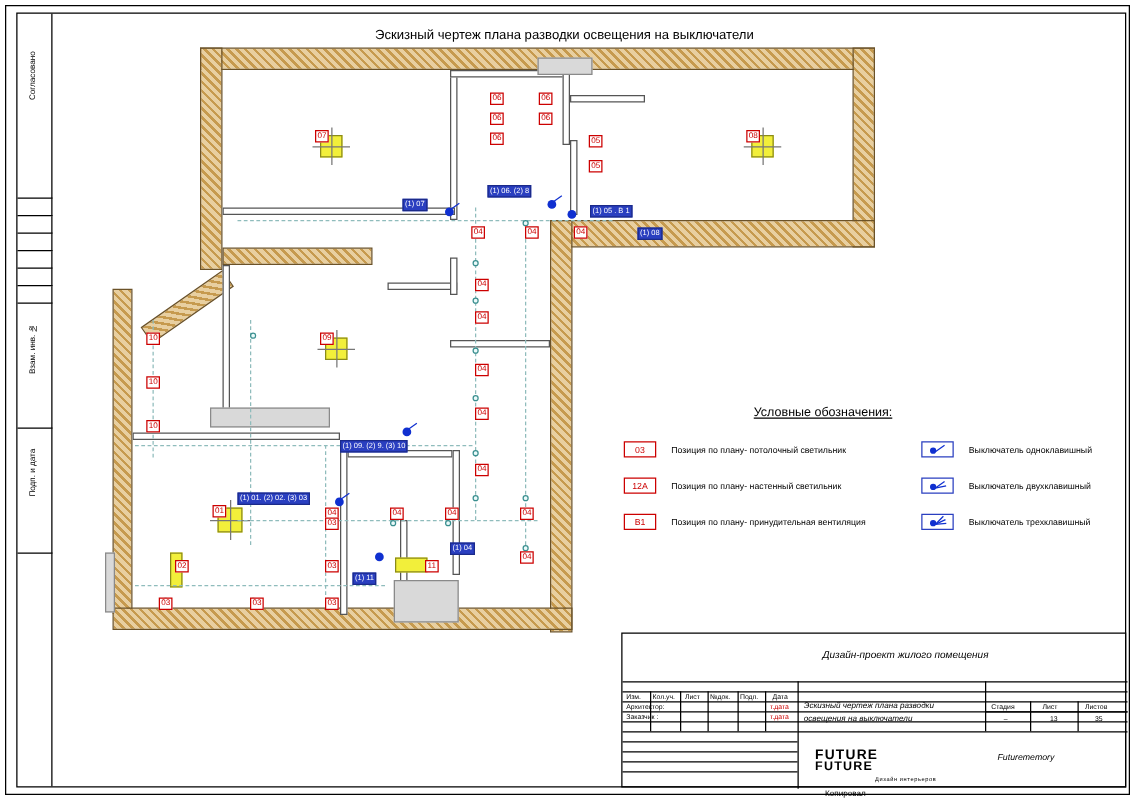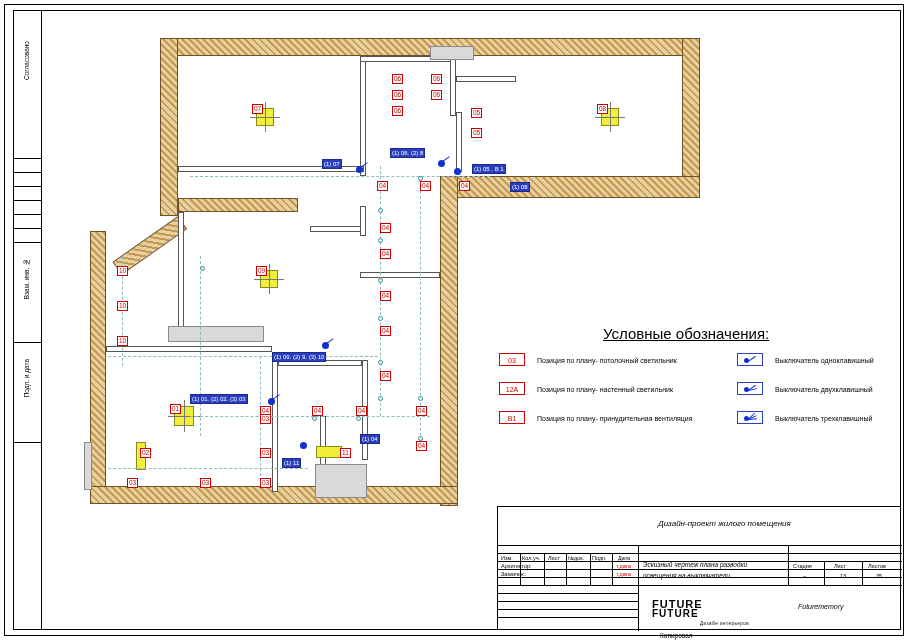--- a/index.html
+++ b/index.html
@@ -26,21 +26,21 @@
   .dash-v{position:absolute;border-left:1px dashed #8fbcbc;}
   .node{position:absolute;width:5px;height:5px;border:1px solid #3a8f8f;border-radius:50%;background:#eafafa;box-sizing:border-box;}
   .sw{position:absolute;width:7px;height:7px;border-radius:50%;background:#1030d0;}
   .swline{position:absolute;background:#1030d0;height:1px;transform-origin:0 0;}
   .cross{position:absolute;}
   .cross:before,.cross:after{content:"";position:absolute;background:#777;}
   .cross:before{left:0;top:50%;width:100%;height:1px;}
   .cross:after{top:0;left:50%;height:100%;width:1px;}
   
   .legend{position:absolute;left:493px;top:325px;width:400px;}
-  .legend-title{position:absolute;left:110px;top:0;font-size:15px;color:#000;text-decoration:underline;white-space:nowrap;}
+  .legend-title{position:absolute;left:110px;top:0;font-size:10px;color:#000;text-decoration:underline;white-space:nowrap;}
   .lg-box{position:absolute;width:26px;height:13px;border:1px solid #cc0000;color:#cc0000;font-size:7px;text-align:center;line-height:13px;background:#fff;box-sizing:border-box;}
   .lg-txt{position:absolute;font-size:7px;color:#000;white-space:nowrap;}
   .lg-swbox{position:absolute;width:26px;height:13px;border:1px solid #2a3fc0;background:#fff;box-sizing:border-box;}
   
   .tb{position:absolute;left:497px;top:506px;width:404px;height:124px;border:1px solid #000;box-sizing:border-box;font-size:6px;color:#000;}
   .tb .ln{position:absolute;background:#000;}
   .tb .lh{height:1px;}
   .tb .lv{width:1px;}
   .tb .cap{position:absolute;font-size:5.5px;color:#000;white-space:nowrap;}
   .tb .big{position:absolute;font-size:8px;color:#000;white-space:nowrap;}
@@ -49,20 +49,21 @@
   .fmlogo{position:absolute;left:652px;top:598px;font-size:11px;font-weight:bold;letter-spacing:1px;color:#000;white-space:nowrap;}
   .fmsub{position:absolute;left:672px;top:611px;font-size:4.5px;color:#000;letter-spacing:.5px;white-space:nowrap;}
 </style>
 </head>
 <body>
 
 <div id="sheet">
   <div class="frame-outer"></div>
   <div class="frame-inner"></div>
 
+  <div class="title-main">Эскизный чертеж плана разводки освещения на выключатели</div>
 
   <div class="stampcol">
     <div class="cell" style="top:0;height:148px;">
       <div class="vrot" style="position:absolute;left:9px;top:30px;">Согласовано</div>
     </div>
     <div class="cell" style="top:148px;height:14px;"></div>
     <div class="cell" style="top:162px;height:14px;"></div>
     <div class="cell" style="top:176px;height:14px;"></div>
     <div class="cell" style="top:190px;height:14px;"></div>
     <div class="cell" style="top:204px;height:14px;"></div>

